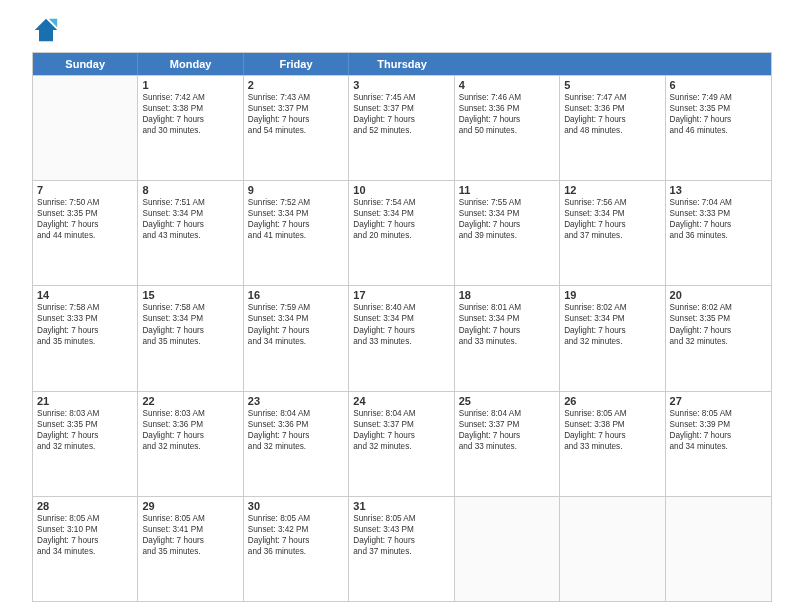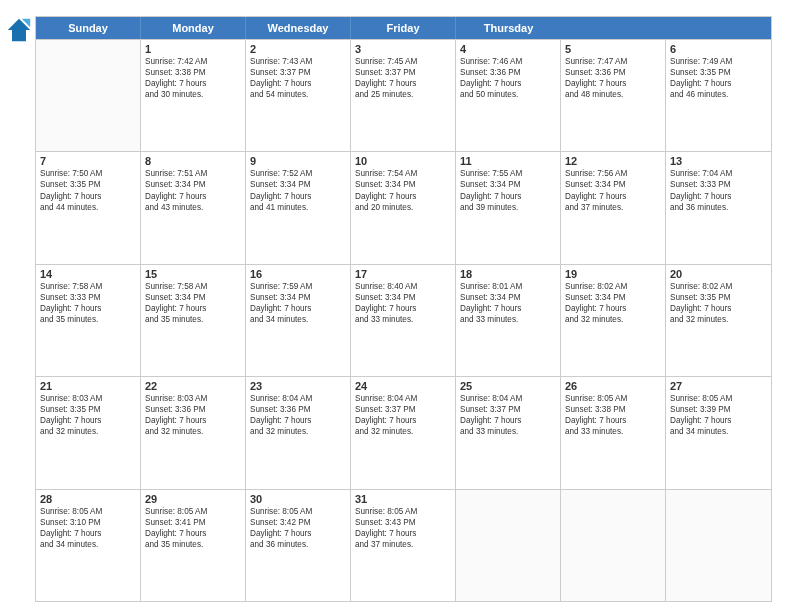--- a/index.html
+++ b/index.html
@@ -6,22 +6,23 @@
     body {
       width: 792px;
       height: 612px;
       font-family: Arial, sans-serif;
       background: #fff;
       overflow: hidden;
     }
     .page {
       width: 792px;
       height: 612px;
-      padding: 16px 20px 10px 5px;
-      display: flex;
+      padding: 16px 20px 10px 32px;
+      display: flex;
+      flex-direction: column;
     }
     .header {
       display: flex;
       align-items: flex-start;
       justify-content: space-between;
       margin-bottom: 8px;
     }
     .logo {
       display: flex;
       align-items: center;
@@ -125,21 +126,20 @@
     <div class="title-block">
       <div class="month-title"></div>
       <div class="subtitle"></div>
     </div>
   </div>
 
   <div class="calendar">
     <div class="cal-header-row">
     <div class="cal-header-cell">Sunday</div>
         <div class="cal-header-cell">Monday</div>
-        <div class="cal-header-cell">Wednesday</div>
         <div class="cal-header-cell">Friday</div>
         <div class="cal-header-cell">Thursday</div>
       </div>
     <div class="cal-body">
     <div class="cal-row">
           <div class="cal-cell empty"></div>
           <div class="cal-cell">
             <span class="day-num">1</span>
             <span class="cell-line">Sunrise: 7:42 AM</span>
             <span class="cell-line">Sunset: 3:38 PM</span>
@@ -151,21 +151,21 @@
             <span class="cell-line">Sunrise: 7:43 AM</span>
             <span class="cell-line">Sunset: 3:37 PM</span>
             <span class="cell-line">Daylight: 7 hours</span>
             <span class="cell-line">and 54 minutes.</span>
           </div>
           <div class="cal-cell">
             <span class="day-num">3</span>
             <span class="cell-line">Sunrise: 7:45 AM</span>
             <span class="cell-line">Sunset: 3:37 PM</span>
             <span class="cell-line">Daylight: 7 hours</span>
-            <span class="cell-line">and 25 minutes.</span>
+            <span class="cell-line">and 52 minutes.</span>
           </div>
           <div class="cal-cell">
             <span class="day-num">4</span>
             <span class="cell-line">Sunrise: 7:46 AM</span>
             <span class="cell-line">Sunset: 3:36 PM</span>
             <span class="cell-line">Daylight: 7 hours</span>
             <span class="cell-line">and 50 minutes.</span>
           </div>
           <div class="cal-cell">
             <span class="day-num">5</span>

